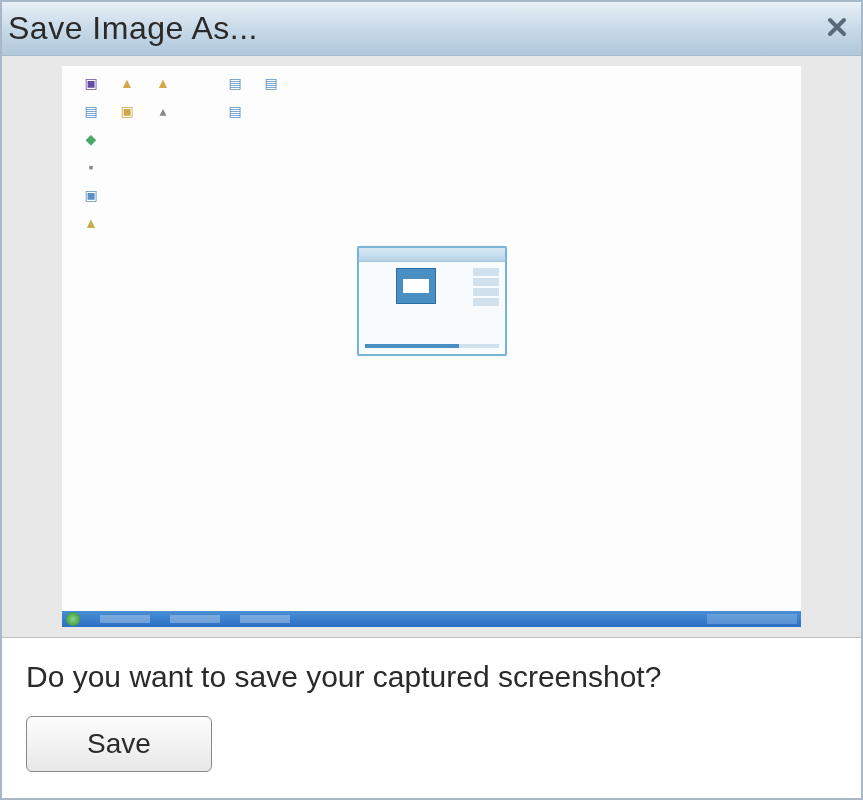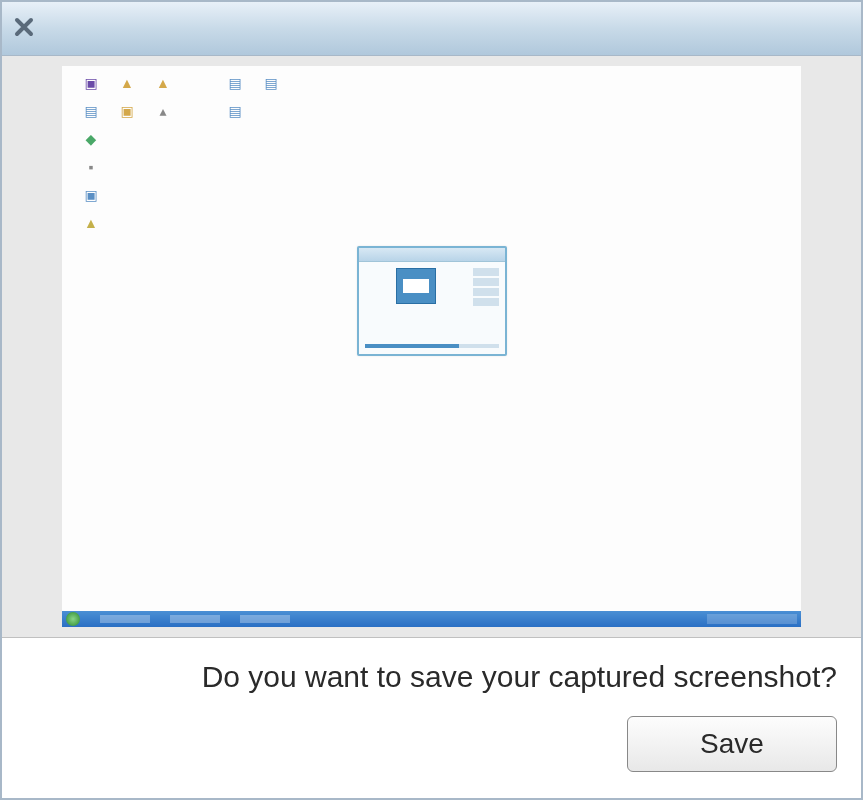--- a/index.html
+++ b/index.html
@@ -182,34 +182,34 @@
       height: 10px;
       background: rgba(255,255,255,0.2);
     }
     
     .prompt-panel {
       background: #fff;
       border-top: 1px solid #c0c0c0;
       padding: 22px 24px 26px 24px;
       display: flex;
       flex-direction: column;
-      align-items: flex-end;
+      align-items: flex-start;
       gap: 22px;
     }
     .prompt-text {
       font-size: 30px;
       color: #2a2a2a;
       text-align: center;
     }
     .button-row {
       display: flex;
       gap: 28px;
     }
     .btn {
-      width: 210px;
+      width: 186px;
       height: 56px;
       font-size: 28px;
       font-family: inherit;
       color: #2a2a2a;
       border: 1px solid #888;
       border-radius: 6px;
       background: linear-gradient(to bottom, #fdfdfd, #e8e8e8);
       cursor: pointer;
     }
     .btn-primary {
@@ -217,20 +217,21 @@
       background: linear-gradient(to bottom, #f4faff, #d4ecf8);
       box-shadow: 0 0 4px rgba(58,160,212,0.4);
     }
   </style>
 </head>
 <body>
 
 <div class="dialog">
 
   <div class="titlebar">
+    <div class="titlebar-title">Save Image As...</div>
     <div class="close-btn">
       <span>
         <svg width="22" height="22" viewBox="0 0 22 22">
             <path d="M4 4 L18 18 M18 4 L4 18" stroke="#5a6a7a" stroke-width="4" stroke-linecap="round" fill="none"></path>
           </svg>
       </span>
     </div>
   </div>
 
   <div class="preview-area">

